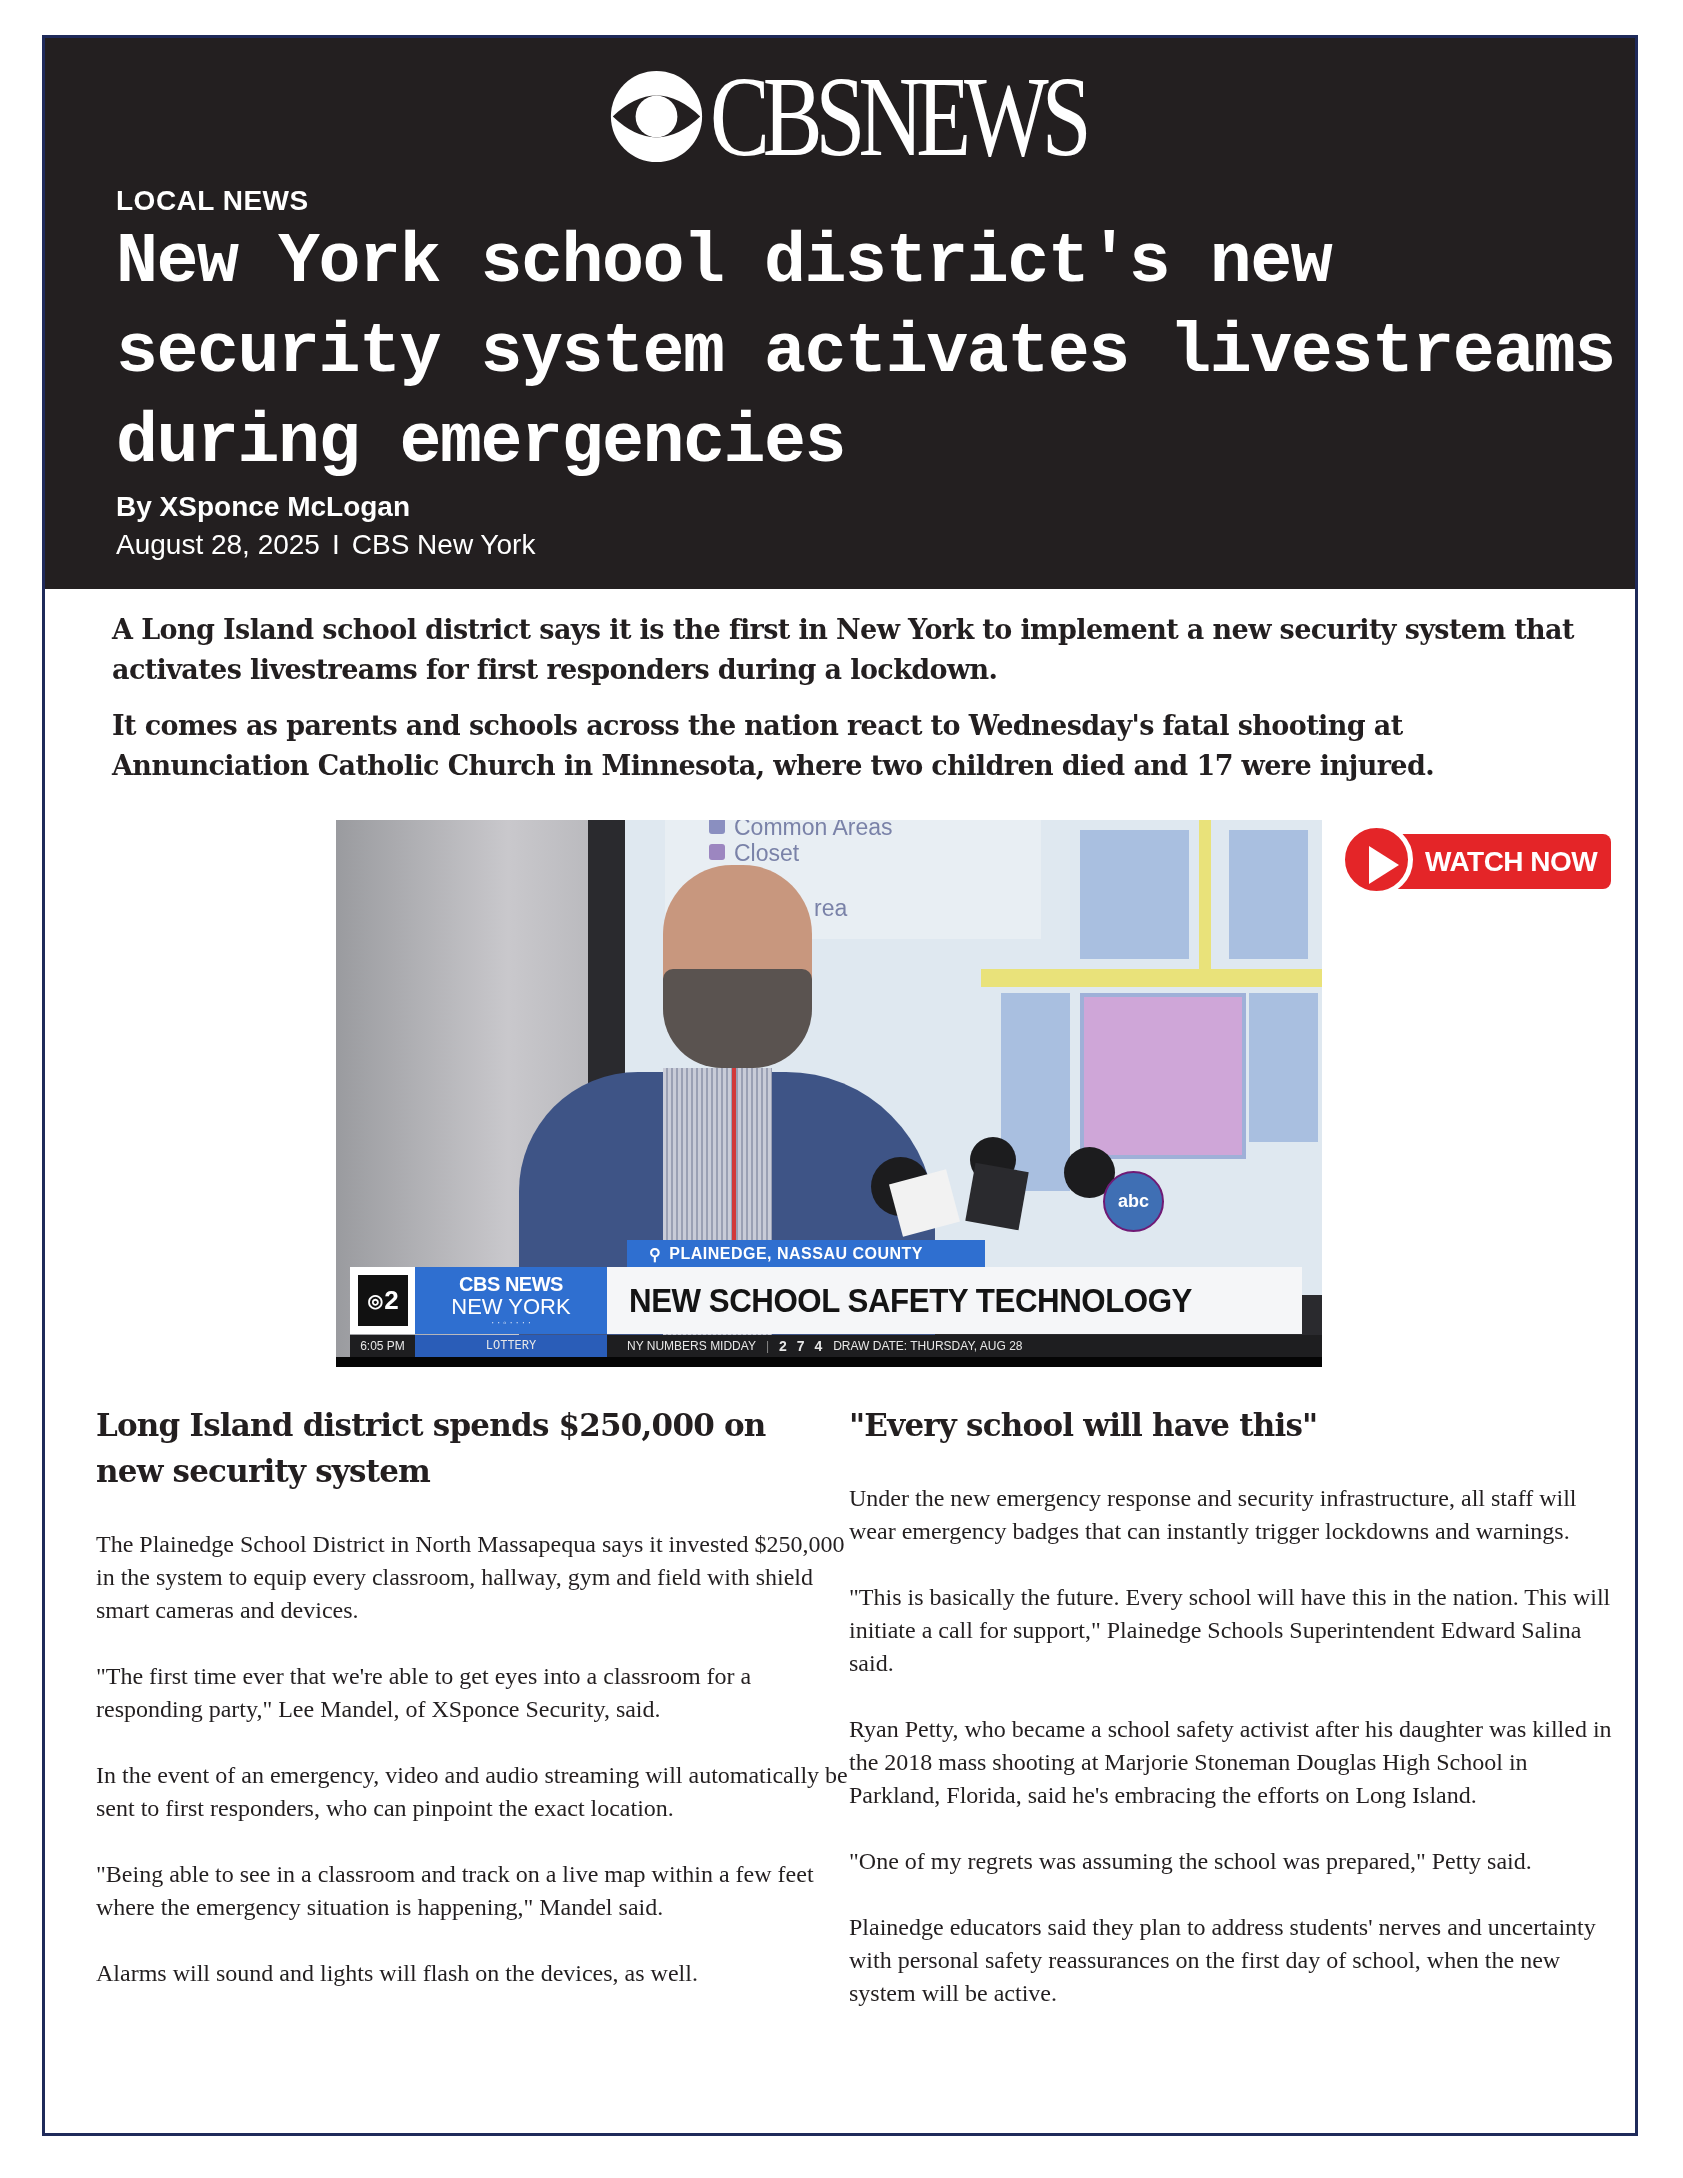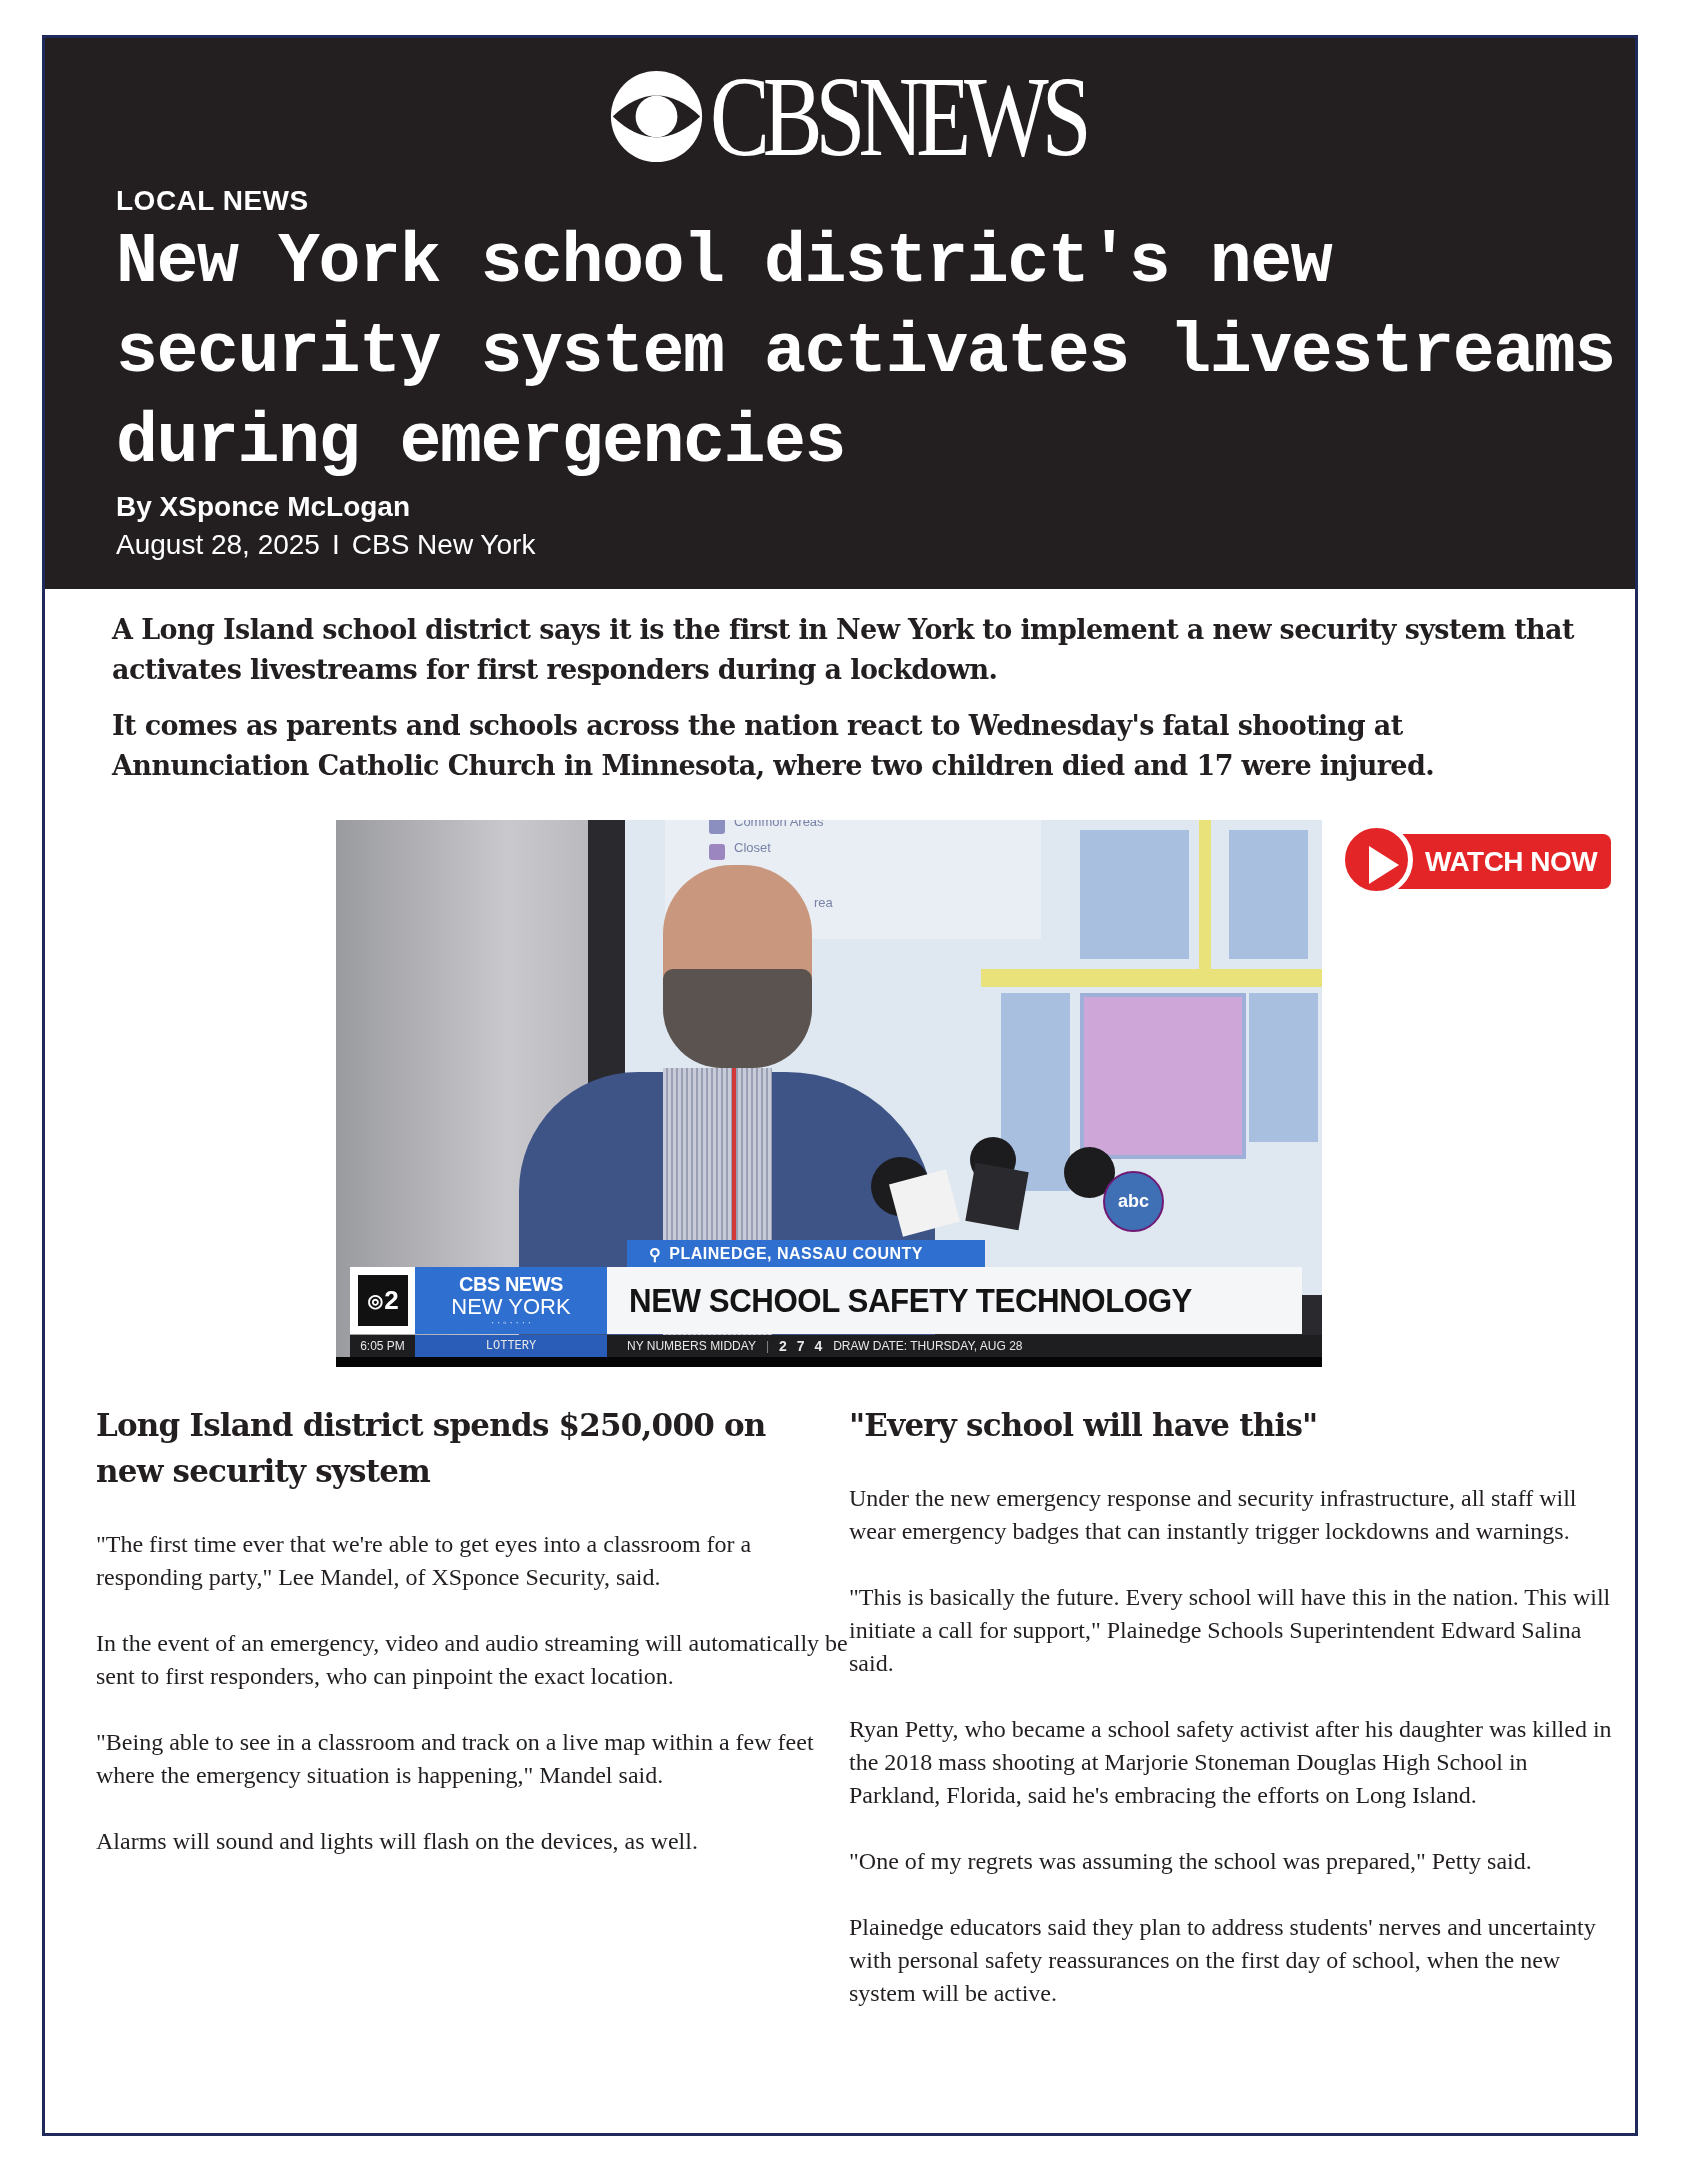--- a/index.html
+++ b/index.html
@@ -46,21 +46,21 @@
   }
   .lede p { margin: 0 0 16px 0; letter-spacing: -0.6px; }
   .video {
     position: absolute; left: 291px; top: 782px; width: 986px; height: 547px;
     background: #8b8f95; overflow: hidden;
   }
   .wall { position: absolute; left: 0; top: 0; width: 287px; height: 547px; background: linear-gradient(90deg, #9a9b9f, #c9c8cc 60%, #b4b4b8); }
   .screen-bezel { position: absolute; left: 252px; top: 0; width: 734px; height: 525px; background: #2a2a2e; }
   .screen { position: absolute; left: 289px; top: 0; width: 697px; height: 475px; background: #dfe8f0; overflow: hidden; }
   .legend-box { position: absolute; left: 40px; top: -10px; width: 376px; height: 129px; background: #e8eef3; }
-  .legend-item { position: absolute; left: 69px; font-family: "Liberation Sans", sans-serif; font-size: 13px; color: #7a82a8; }
+  .legend-item { position: absolute; left: 69px; font-family: "Liberation Sans", sans-serif; font-size: 23px; color: #7a82a8; }
   .legend-sw { position: absolute; left: 44px; width: 16px; height: 16px; background: #8a8fc0; border-radius: 3px; }
   .map-road-h { position: absolute; left: 356px; top: 149px; width: 341px; height: 18px; background: #e9e27a; }
   .map-road-v { position: absolute; left: 574px; top: 0; width: 12px; height: 149px; background: #e9e27a; }
   .map-bldg { position: absolute; background: #a9bfe0; }
   .map-gym { position: absolute; left: 455px; top: 173px; width: 158px; height: 158px; background: #cfa6d8; border: 4px solid #9fb0d8; }
   .person-body { position: absolute; left: 183px; top: 252px; width: 416px; height: 307px; background: #3e5486; border-radius: 119px 149px 0 0; }
   .person-shirt { position: absolute; left: 327px; top: 248px; width: 109px; height: 297px; background: repeating-linear-gradient(90deg, #c9ccd8 0 3px, #9aa0b4 3px 5px); }
   .lanyard { position: absolute; left: 396px; top: 238px; width: 4px; height: 198px; background: #d23a3a; transform: rotate(-3px); }
   .person-head { position: absolute; left: 327px; top: 45px; width: 149px; height: 188px; background: #c8977e; border-radius: 69px 69px 59px 59px; }
   .beard { position: absolute; left: 327px; top: 149px; width: 149px; height: 99px; background: #5a5350; border-radius: 10px 10px 59px 59px; }
@@ -192,20 +192,21 @@
   <div class="watch">
     <div class="watch-pill"></div>
     <div class="watch-circle">
       <div class="watch-tri"></div>
     </div>
     <div class="watch-label">WATCH NOW</div>
   </div>
 
   <section class="col col-left">
     <h2>Long Island district spends $250,000 on new security system</h2>
+    <p>The Plainedge School District in North Massapequa says it invested $250,000 in the system to equip every classroom, hallway, gym and field with shield smart cameras and devices.</p>
     <p>"The first time ever that we're able to get eyes into a classroom for a responding party," Lee Mandel, of XSponce Security, said.</p>
     <p>In the event of an emergency, video and audio streaming will automatically be sent to first responders, who can pinpoint the exact location.</p>
     <p>"Being able to see in a classroom and track on a live map within a few feet where the emergency situation is happening," Mandel said.</p>
     <p>Alarms will sound and lights will flash on the devices, as well.</p>
   </section>
 
   <section class="col col-right">
     <h2>"Every school will have this"</h2>
     <p>Under the new emergency response and security infrastructure, all staff will wear emergency badges that can instantly trigger lockdowns and warnings.</p>
     <p>"This is basically the future. Every school will have this in the nation. This will initiate a call for support," Plainedge Schools Superintendent Edward Salina said.</p>

